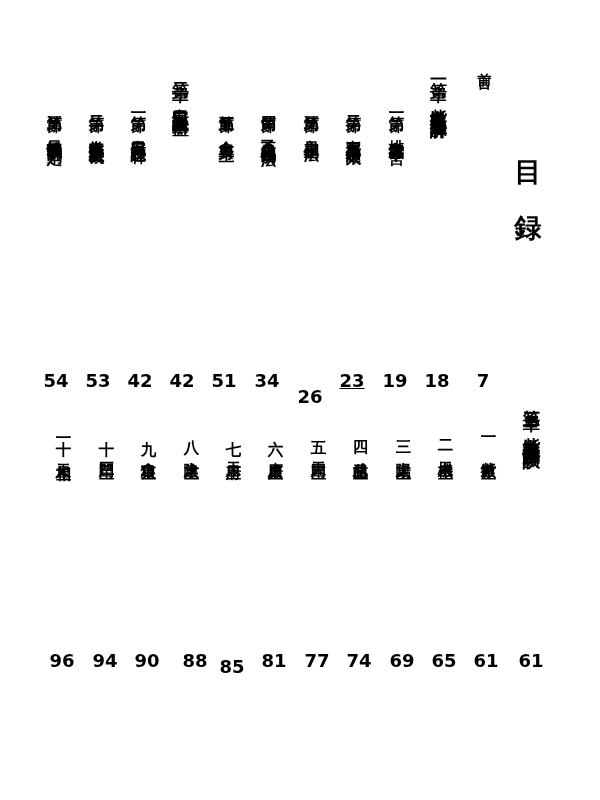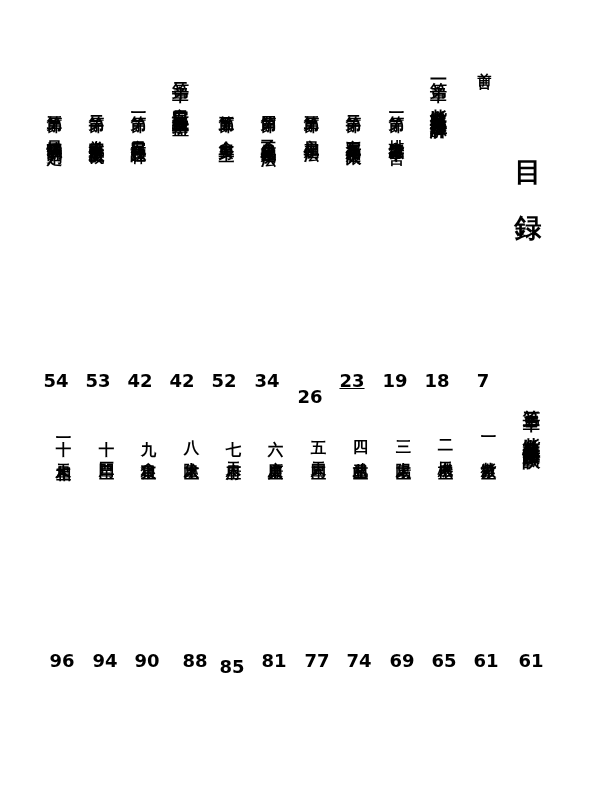--- a/index.html
+++ b/index.html
@@ -100,21 +100,21 @@
   <div class="vcol section" style="left: 88px; top: 103px;">第二節  掌中排盤法概要</div>
 
   <div class="vcol section" style="left: 46px; top: 103px;">第三節  星情强弱的判定</div>
 
   <div class="pagenum" style="left: 470px; top: 370px;">7</div>
   <div class="pagenum" style="left: 424px; top: 370px;">18</div>
   <div class="pagenum" style="left: 382px; top: 370px;">19</div>
   <div class="pagenum" style="left: 339px; top: 370px; text-decoration: underline;">23</div>
   <div class="pagenum" style="left: 297px; top: 370px; margin-top: 16px;">26</div>
   <div class="pagenum" style="left: 254px; top: 370px;">34</div>
-  <div class="pagenum" style="left: 211px; top: 370px;">52</div>
+  <div class="pagenum" style="left: 211px; top: 370px;">51</div>
   <div class="pagenum" style="left: 169px; top: 370px;">42</div>
   <div class="pagenum" style="left: 127px; top: 370px;">42</div>
   <div class="pagenum" style="left: 85px; top: 370px;">53</div>
   <div class="pagenum" style="left: 43px; top: 370px;">54</div>
 
   <div class="vcol chapter-right" style="left: 522px; top: 396px;">第三章  紫微斗数星情及斷訣</div>
 
   <div class="vcol entry" style="left: 480px; top: 428px;">一  紫微星</div>
   <div class="vcol entry" style="left: 437px; top: 428px;">二  天機星</div>
   <div class="vcol entry" style="left: 395px; top: 428px;">三  太陽星</div>

